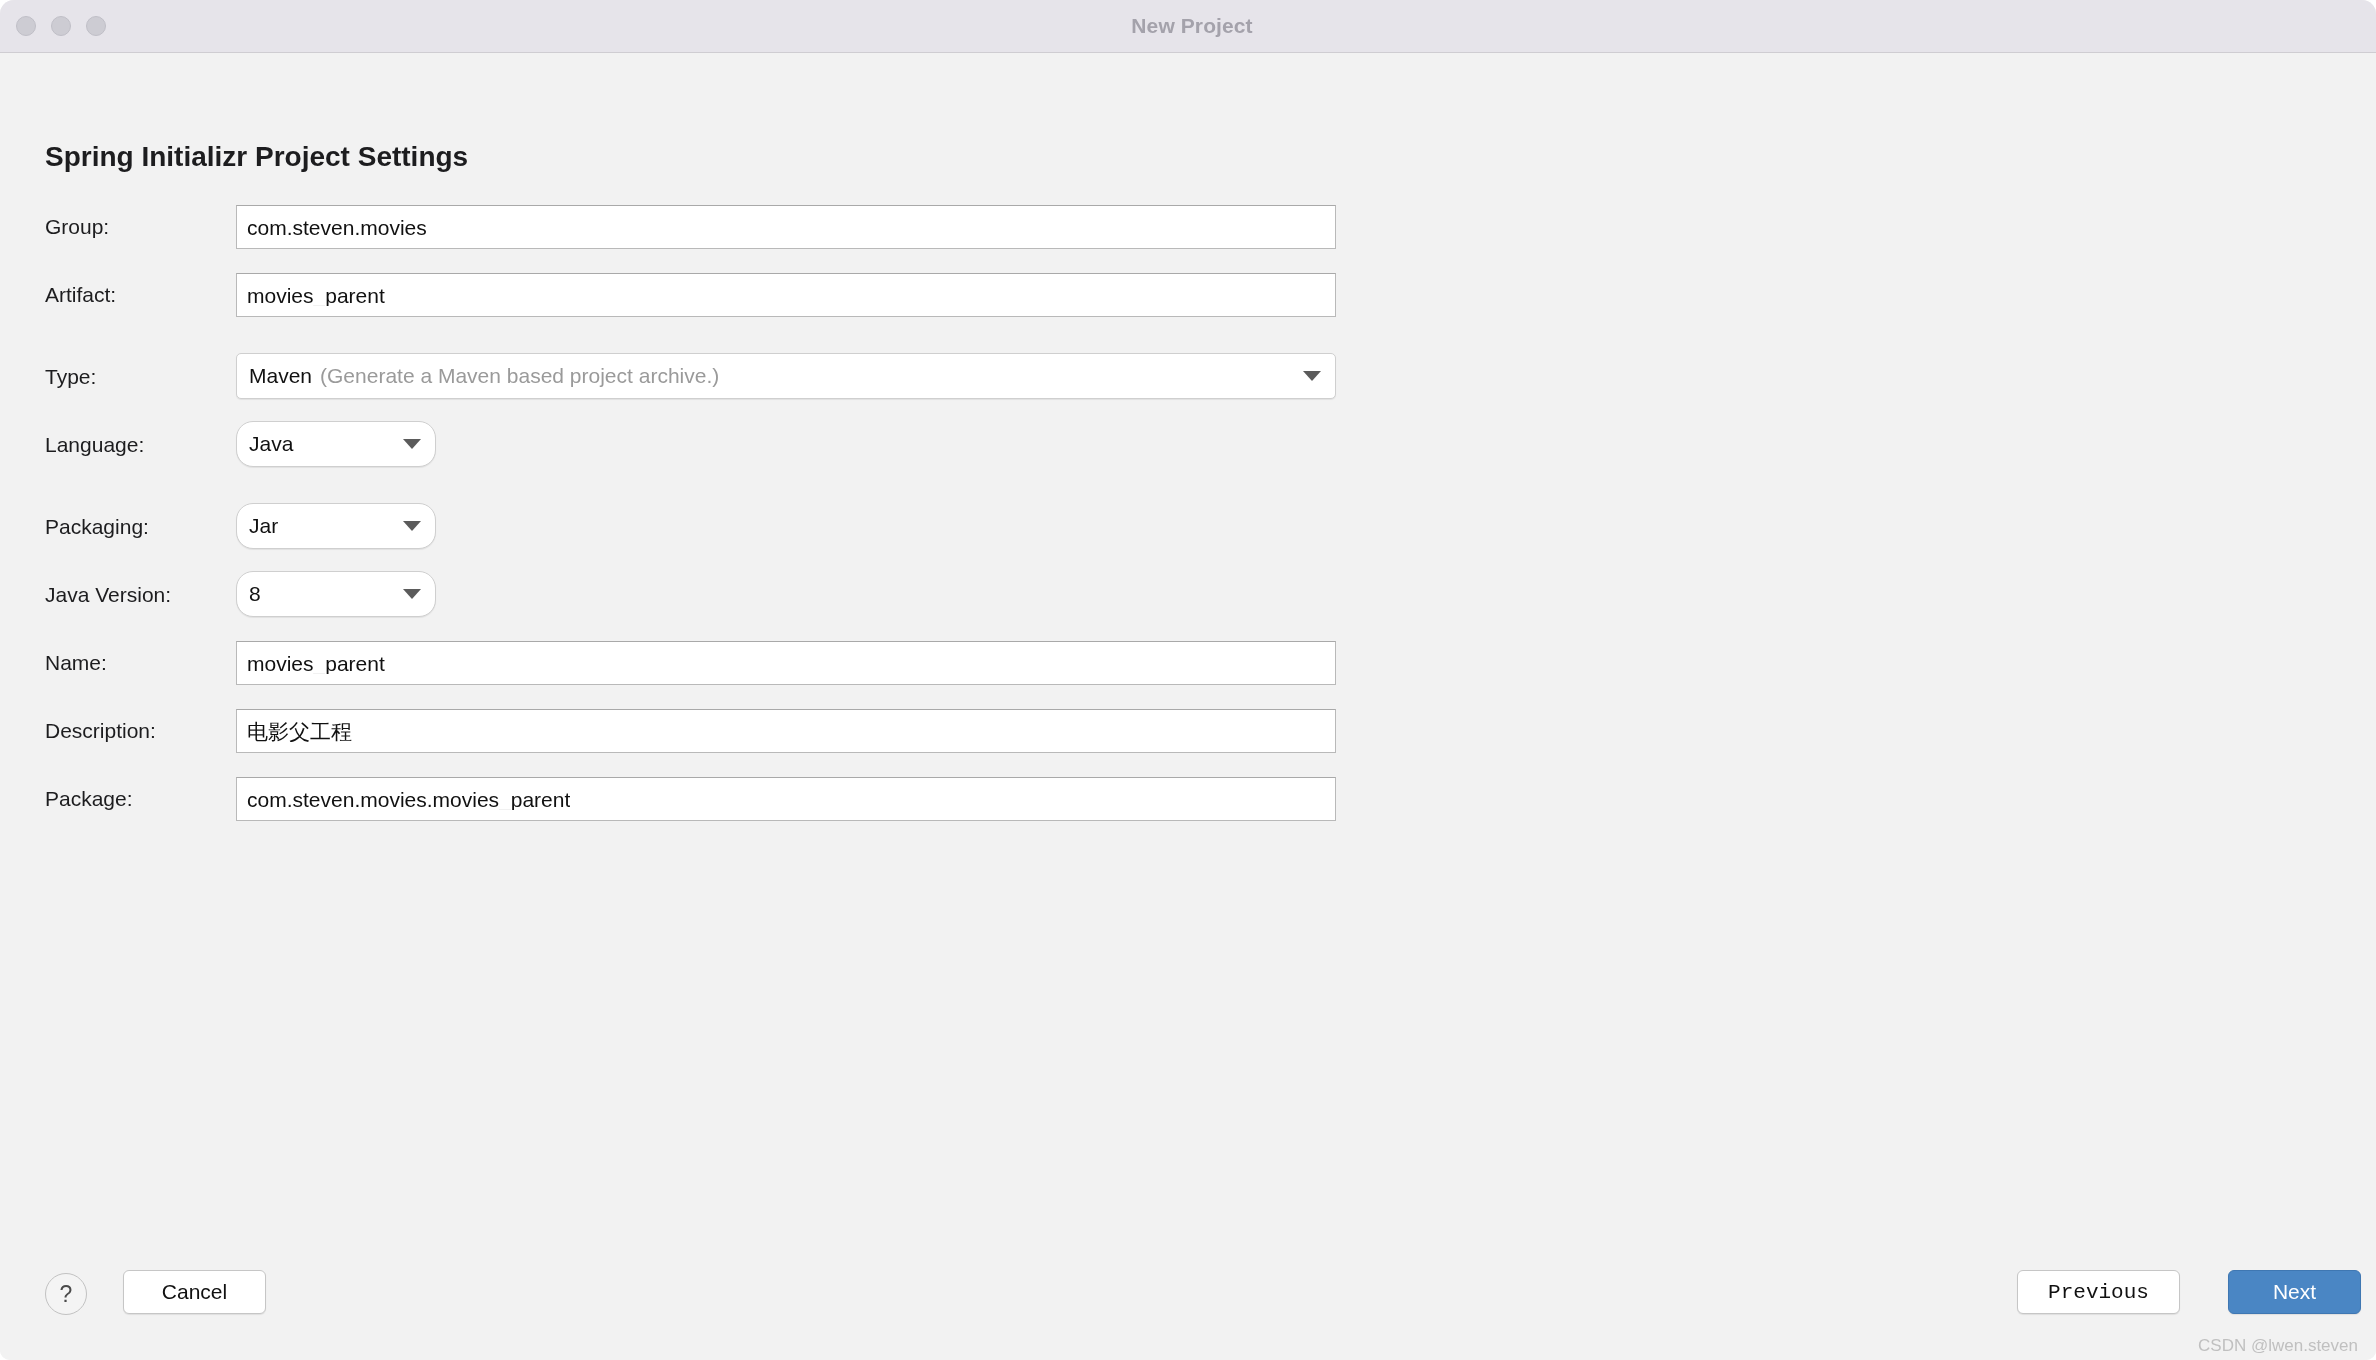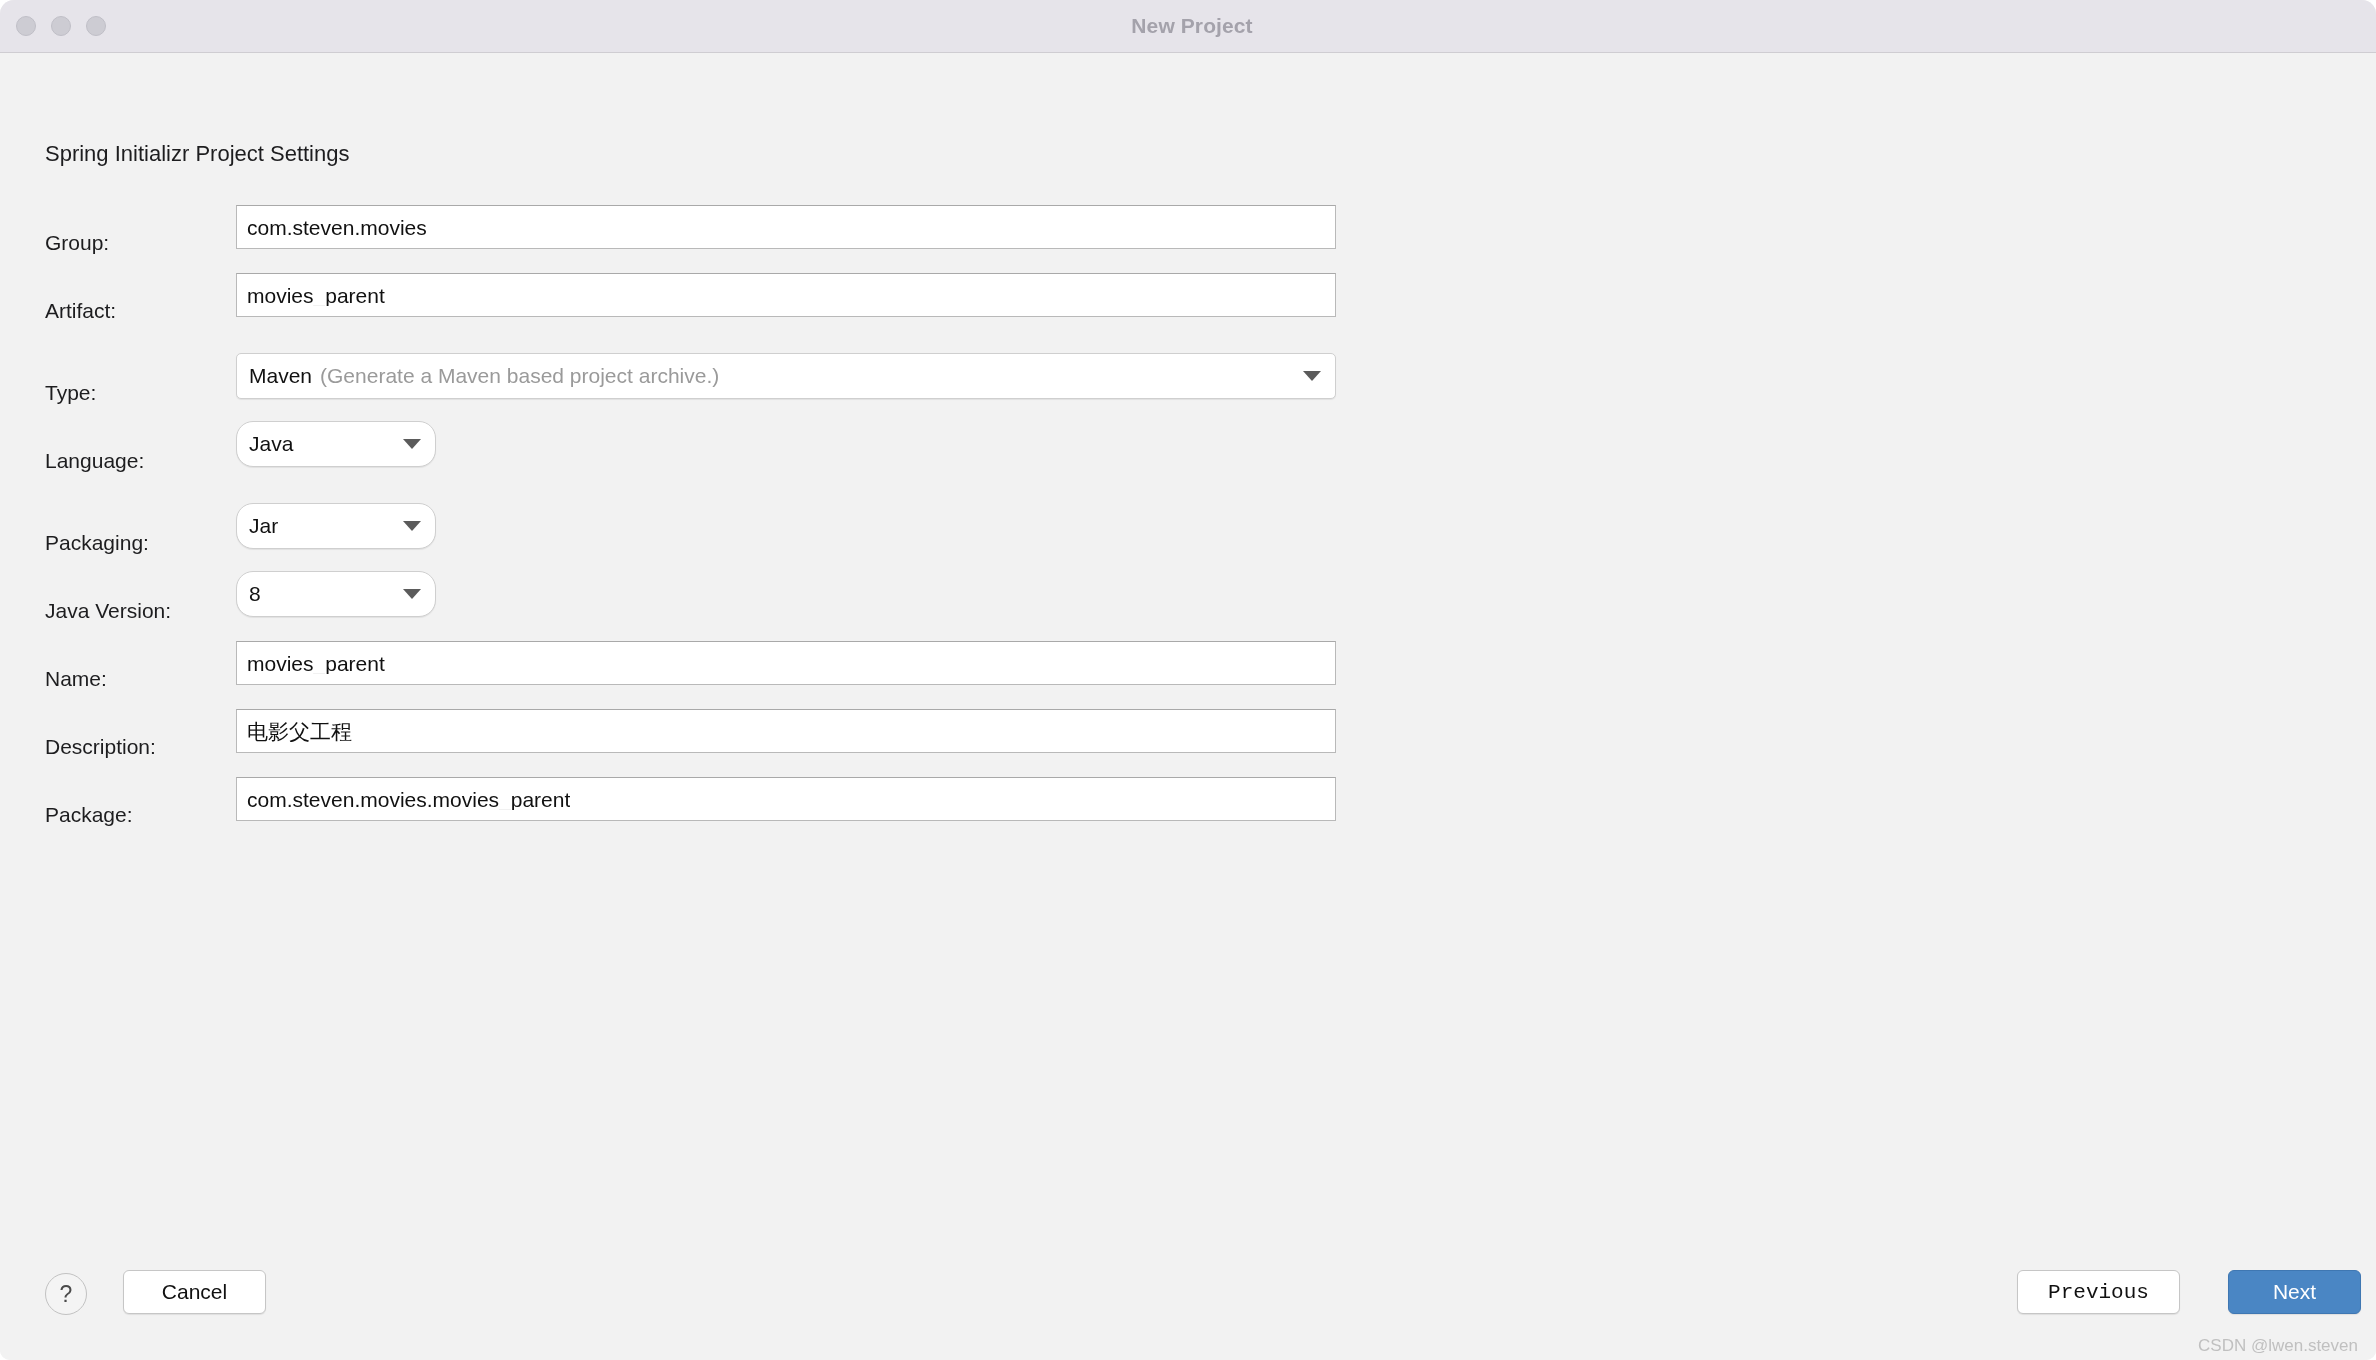--- a/index.html
+++ b/index.html
@@ -68,42 +68,42 @@
   .content {
     position: relative;
     height: 1307px;
     background: #f2f2f2;
   }
 
   .section-title {
     position: absolute;
     left: 45px;
     top: 88px;
-    font-size: 22px;
-    font-weight: normal;
+    font-size: 28px;
+    font-weight: bold;
     color: #1d1d1f;
   }
 
   .form {
     position: absolute;
     left: 0;
     top: 140px;
     width: 100%;
   }
 
   .row {
     position: relative;
     height: 68px;
   }
   .row.gap-before { margin-top: 14px; }
 
   .row-label {
     position: absolute;
     left: 45px;
-    top: 16px;
+    top: 0;
     height: 68px;
     line-height: 68px;
     font-size: 21px;
     color: #1d1d1f;
     white-space: nowrap;
   }
 
   
   .text-field {
     position: absolute;

